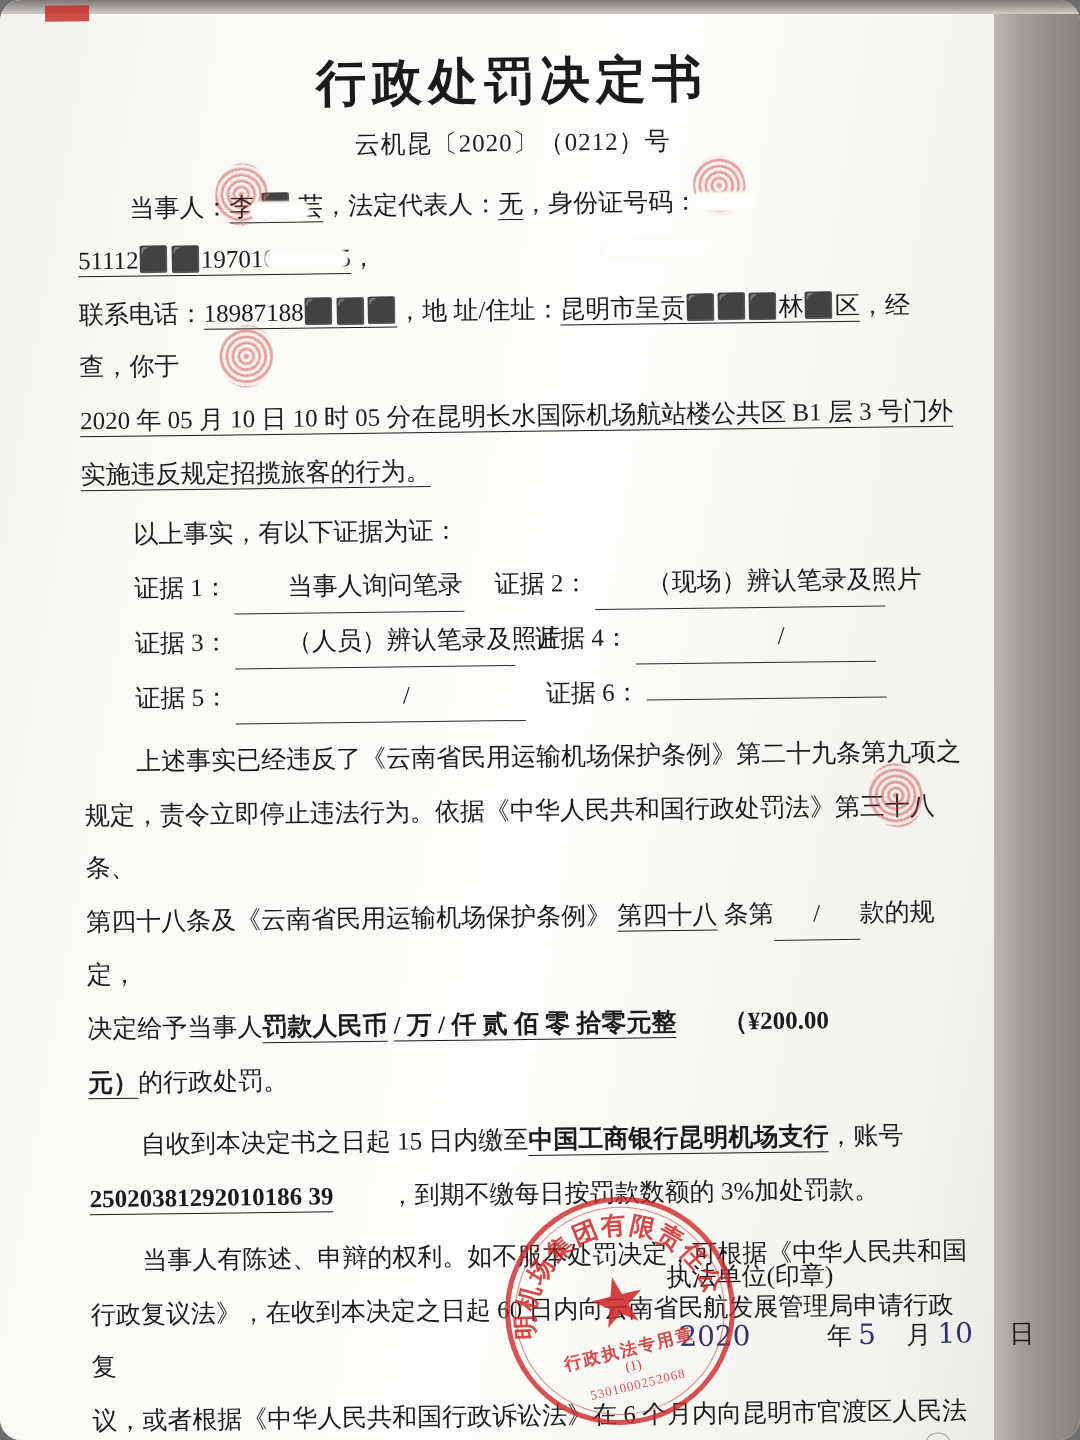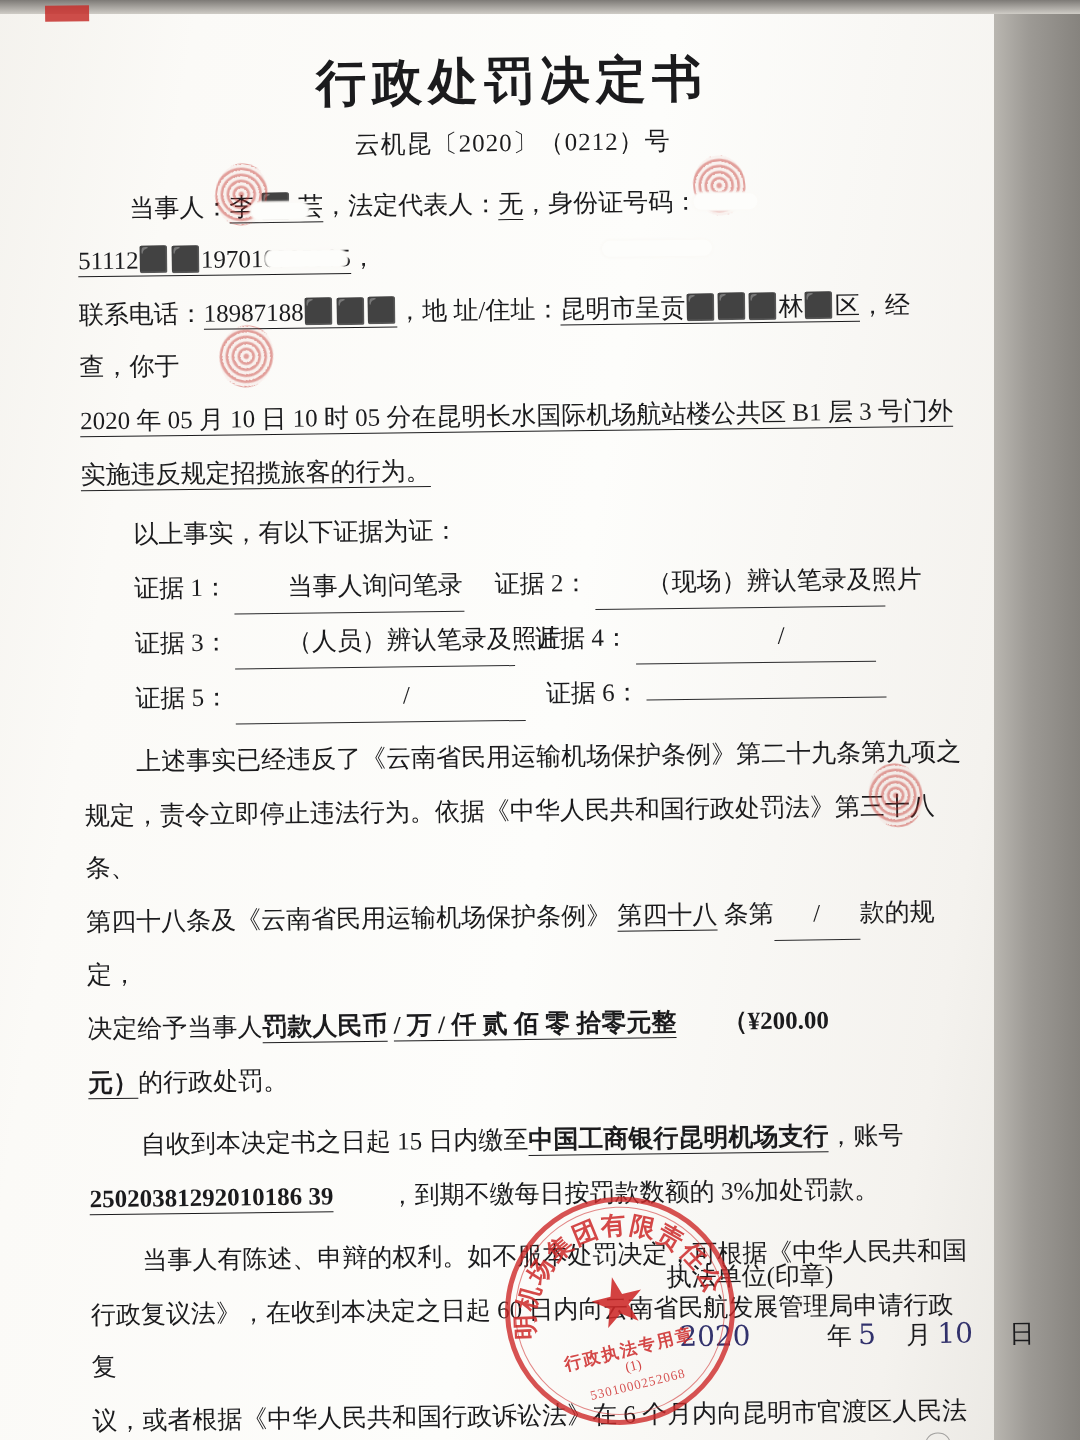--- a/index.html
+++ b/index.html
@@ -7,20 +7,21 @@
     padding: 0;
     background: #6e6e6e;
   }
   #page {
     position: relative;
     width: 1080px;
     height: 1440px;
     overflow: hidden;
     background: #d8d6d2;
     font-family: "Liberation Serif", "DejaVu Serif", serif;
+    border-radius: 21px;
   }
   
   #paper {
     position: absolute;
     left: -24px;
     top: -18px;
     width: 1040px;
     height: 1480px;
     background: linear-gradient(100deg, #f3f1ec 0%, #fbfaf7 18%, #fdfdfb 55%, #f4f2ee 88%, #e9e7e2 100%);
     transform: rotate(-0.7deg);

